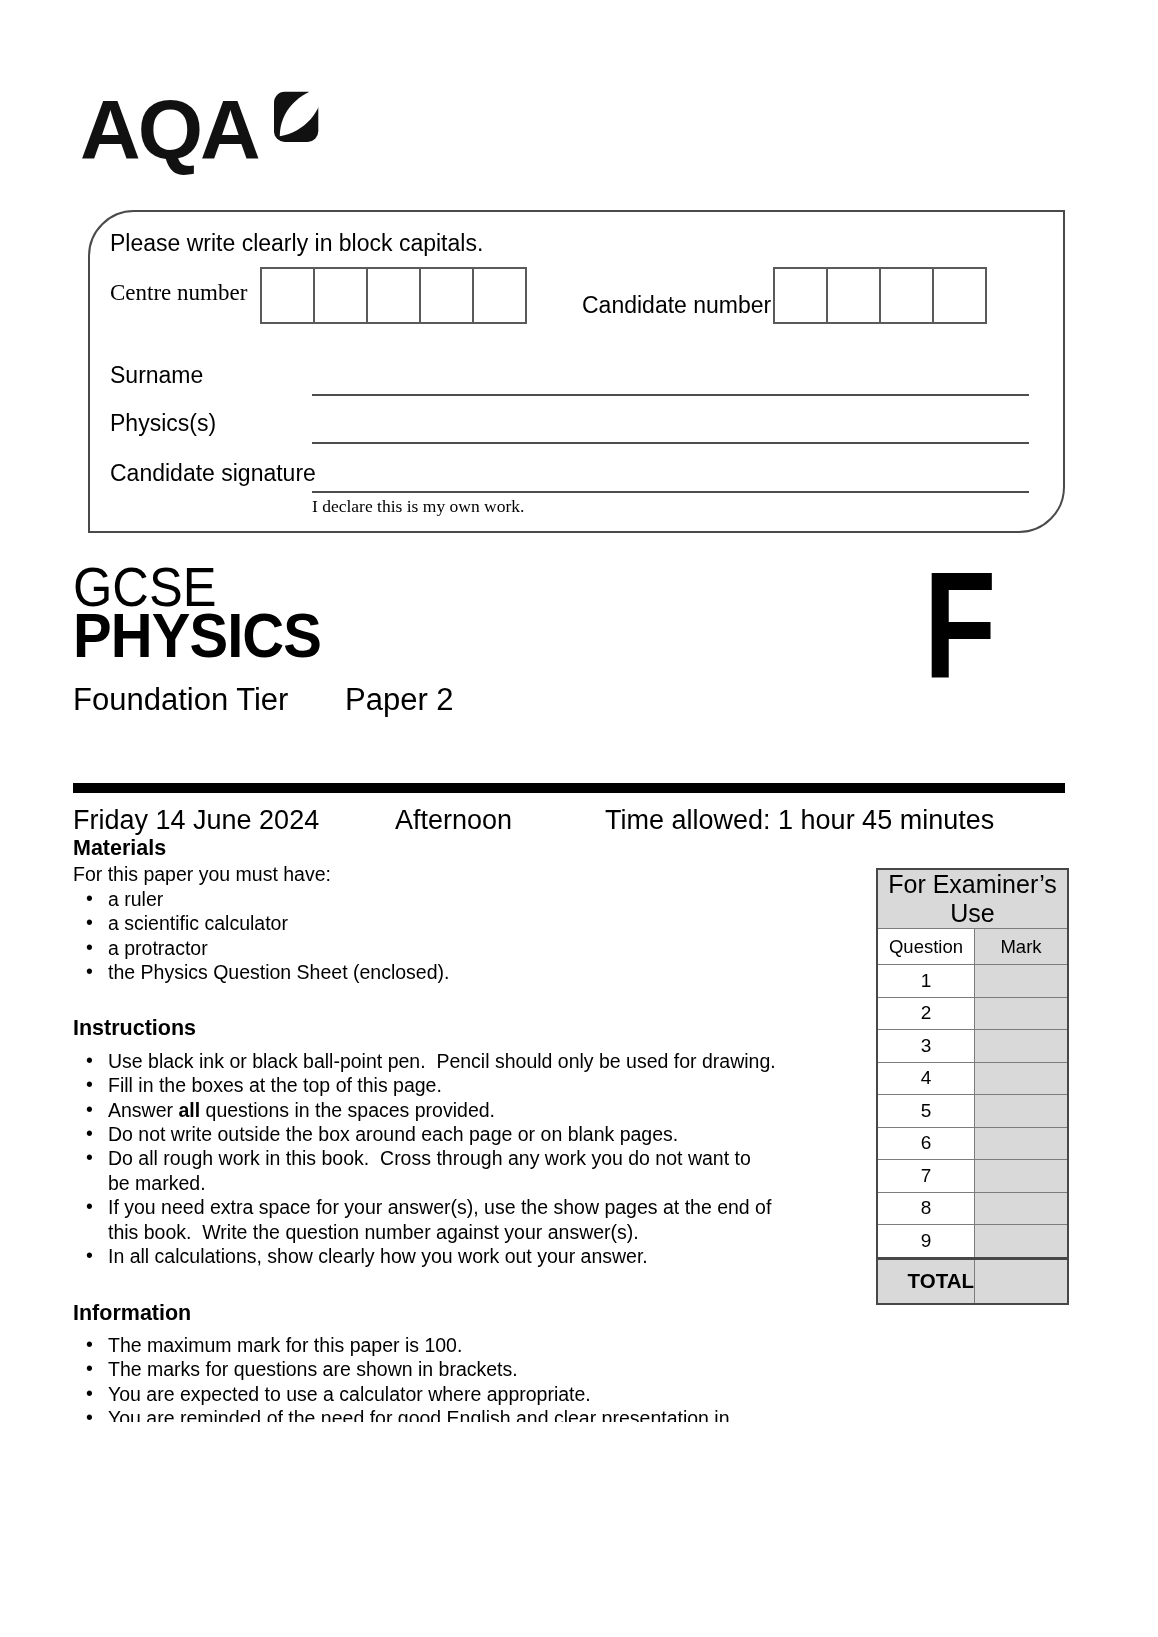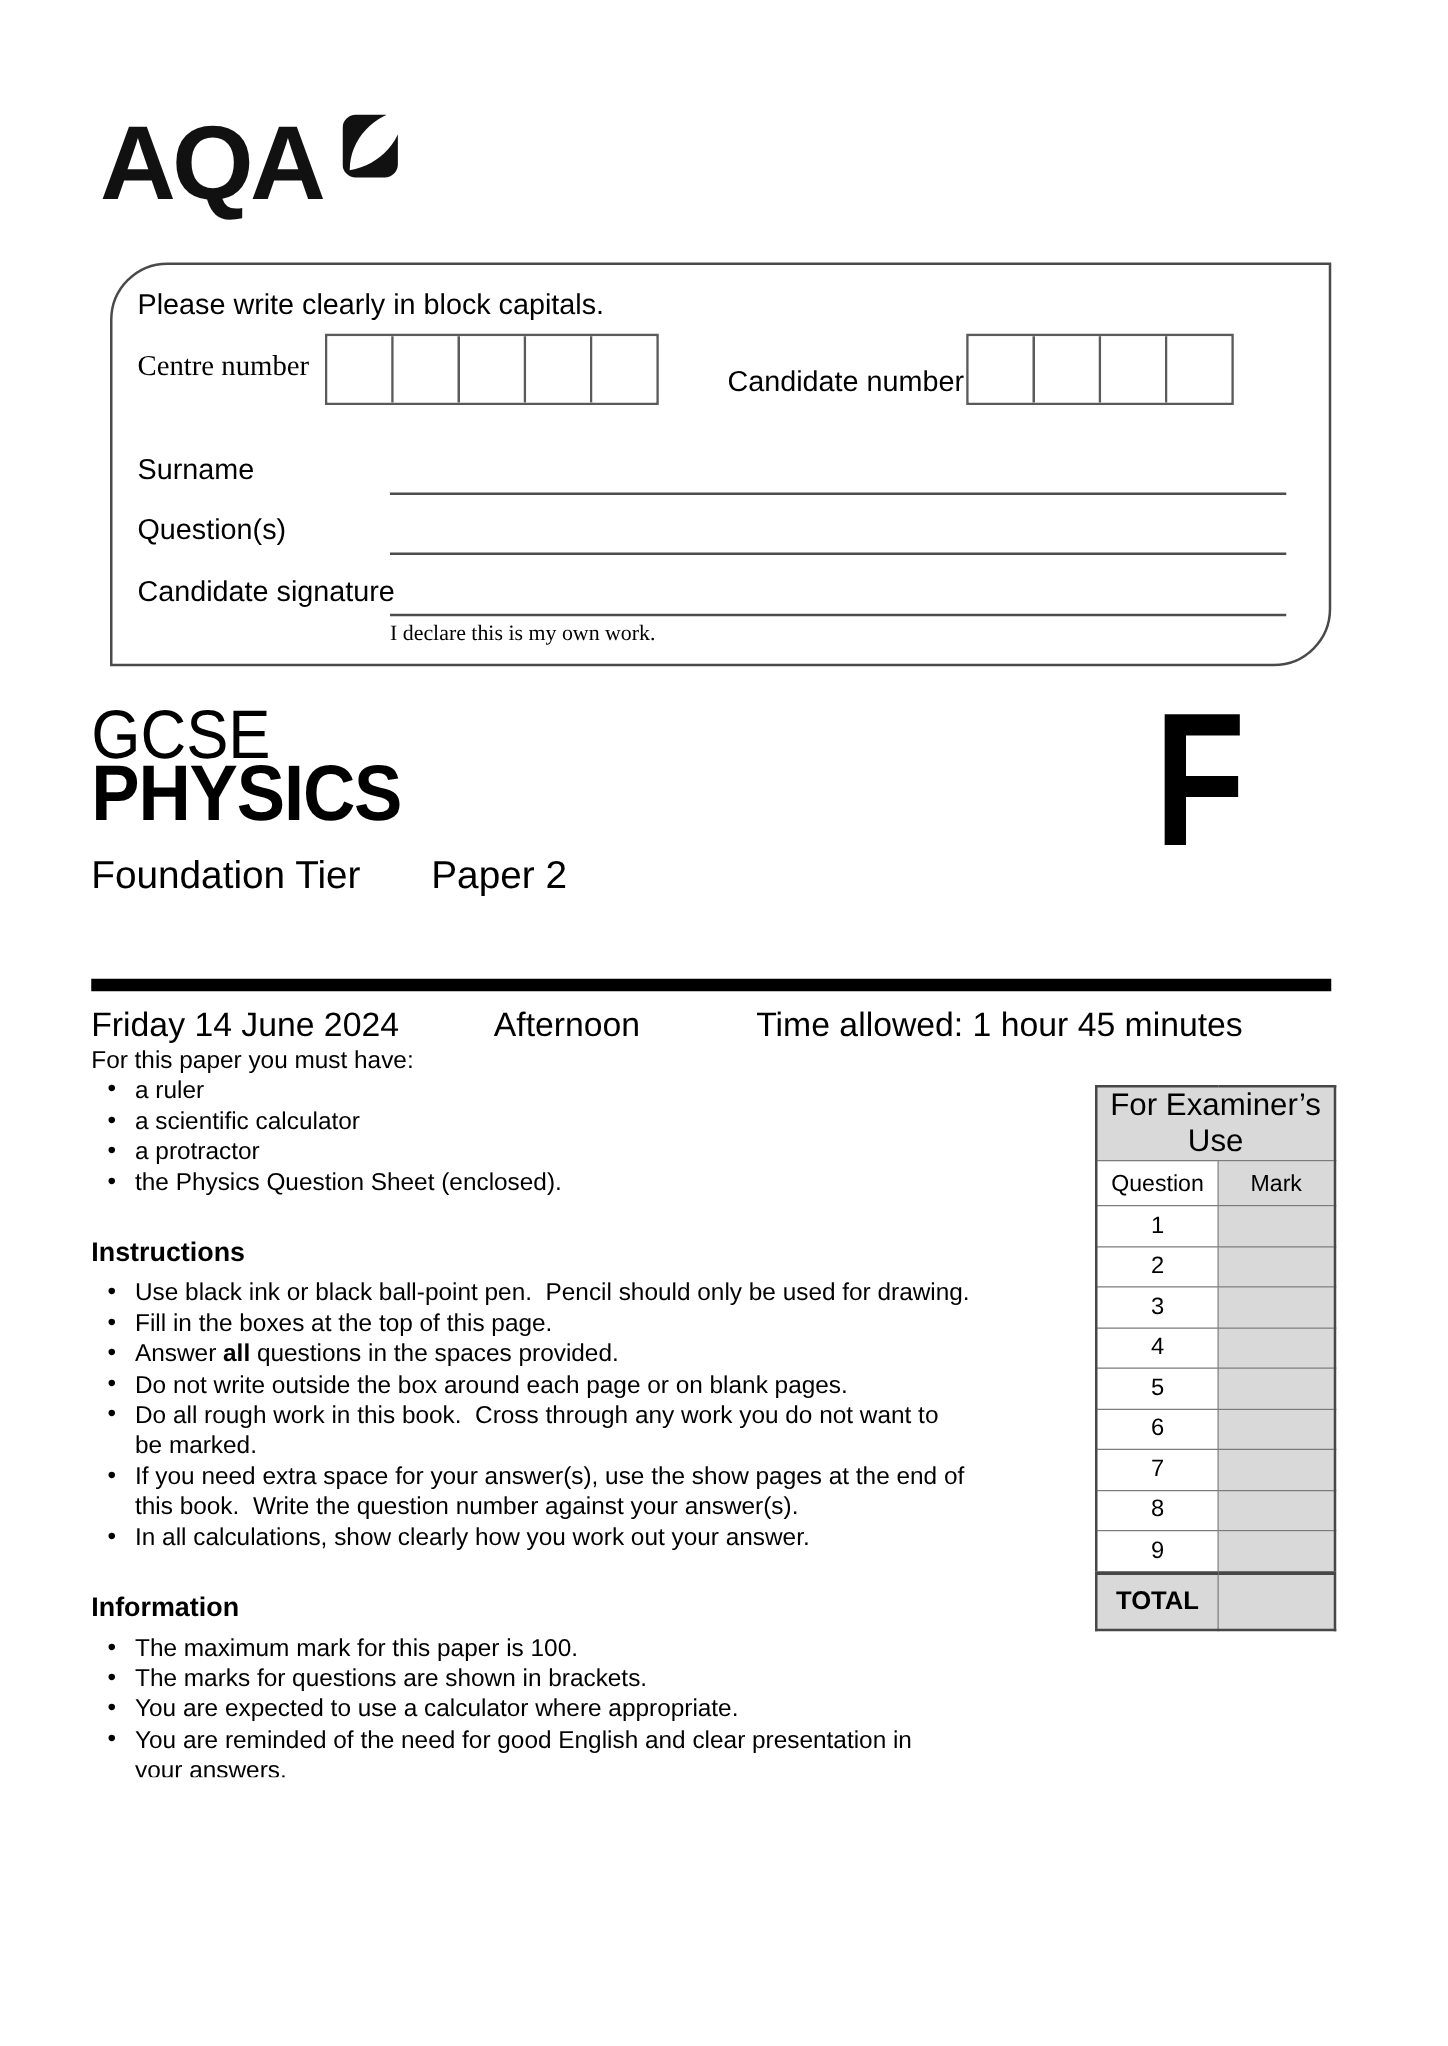--- a/index.html
+++ b/index.html
@@ -57,21 +57,21 @@
                 background:#fff; }
   .exam-table td { border:1.5px solid #7c7c7c; text-align:center; vertical-align:middle;
                 font-size:18.5px; padding:0; }
   .exam-table { border:2.5px solid #474747; }
   .exam-table .ttl { height:43px; background:#d9d9d9; font-size:25px; }
   .exam-table .qh { width:96px; height:35px; background:#fff; }
   .exam-table .mh { width:92px; background:#d9d9d9; }
   .exam-table .qn { height:31.5px; background:#fff; font-size:19px; }
   .exam-table .mk { background:#d9d9d9; }
   .exam-table .trow td { background:#d9d9d9; height:43px; border-top:3px solid #474747; }
-  .exam-table .trow .tl { font-weight:700; font-size:20.5px; }
+  .exam-table .trow .tl { font-weight:700; font-size:20.5px;text-align:right; }
 
   
   .foot-line { position:absolute; left:73px; top:1505px; width:1007px; height:2px; background:#555; }
   .barcode { position:absolute; left:94px; top:1538px; width:400px; height:54px;
              font-size:0; white-space:nowrap; overflow:hidden; }
   .barcode i { display:inline-block; height:100%; background:#000; }
   .barcode-text { position:absolute; left:100px; top:1592px; width:400px; text-align:center;
              font-family:"DejaVu Sans Mono", monospace; font-size:17px; letter-spacing:11.5px; }
   .imprint { position:absolute; left:627px; top:1588px; font-size:13.5px; color:#2b2b2b; }
   .paper-code { position:absolute; right:65px; top:1560px; font-size:43px; font-weight:700; line-height:1; }
@@ -107,41 +107,42 @@
     <div class="cellrow" style="left:683px; top:55px;">
         <div class="cell"></div>
         <div class="cell"></div>
         <div class="cell"></div>
         <div class="cell"></div>
       </div>
 
     <div class="abs" style="left:20px; top:150px;">Surname</div>
     <div class="write-line" style="left:222px; top:182px; width:717px;"></div>
 
-    <div class="abs" style="left:20px; top:198px;">Question(s)</div>
+    <div class="abs" style="left:20px; top:198px;">Physics(s)</div>
     <div class="write-line" style="left:222px; top:230px; width:717px;"></div>
 
     <div class="abs" style="left:20px; top:248px;">Candidate signature</div>
     <div class="write-line" style="left:222px; top:279px; width:717px;"></div>
     <div class="declare" style="left:222px; top:284px;">I declare this is my own work.</div>
   </div>
 
   <div class="t-gcse">GCSE</div>
   <div class="t-subject">PHYSICS</div>
   <div class="t-tier">Foundation Tier</div>
   <div class="t-paper">Paper 2</div>
   <div class="t-letter">F</div>
 
   <div class="divider"></div>
 
   <div class="date-item d1">Friday 14 June 2024</div>
   <div class="date-item d2">Afternoon</div>
   <div class="date-item d3">Time allowed: 1 hour 45 minutes</div>
 
   <div class="leftcol">
+    <h3>Materials</h3>
     <p>For this paper you must have:</p>
     <ul class="blist">
         <li><span class="bullet">•</span><span>a ruler</span></li>
         <li><span class="bullet">•</span><span>a scientific calculator</span></li>
         <li><span class="bullet">•</span><span>a protractor</span></li>
         <li><span class="bullet">•</span><span>the Physics Question Sheet (enclosed).</span></li>
       </ul>
 
     <h3 class="gap">Instructions</h3>
     <ul class="blist">

